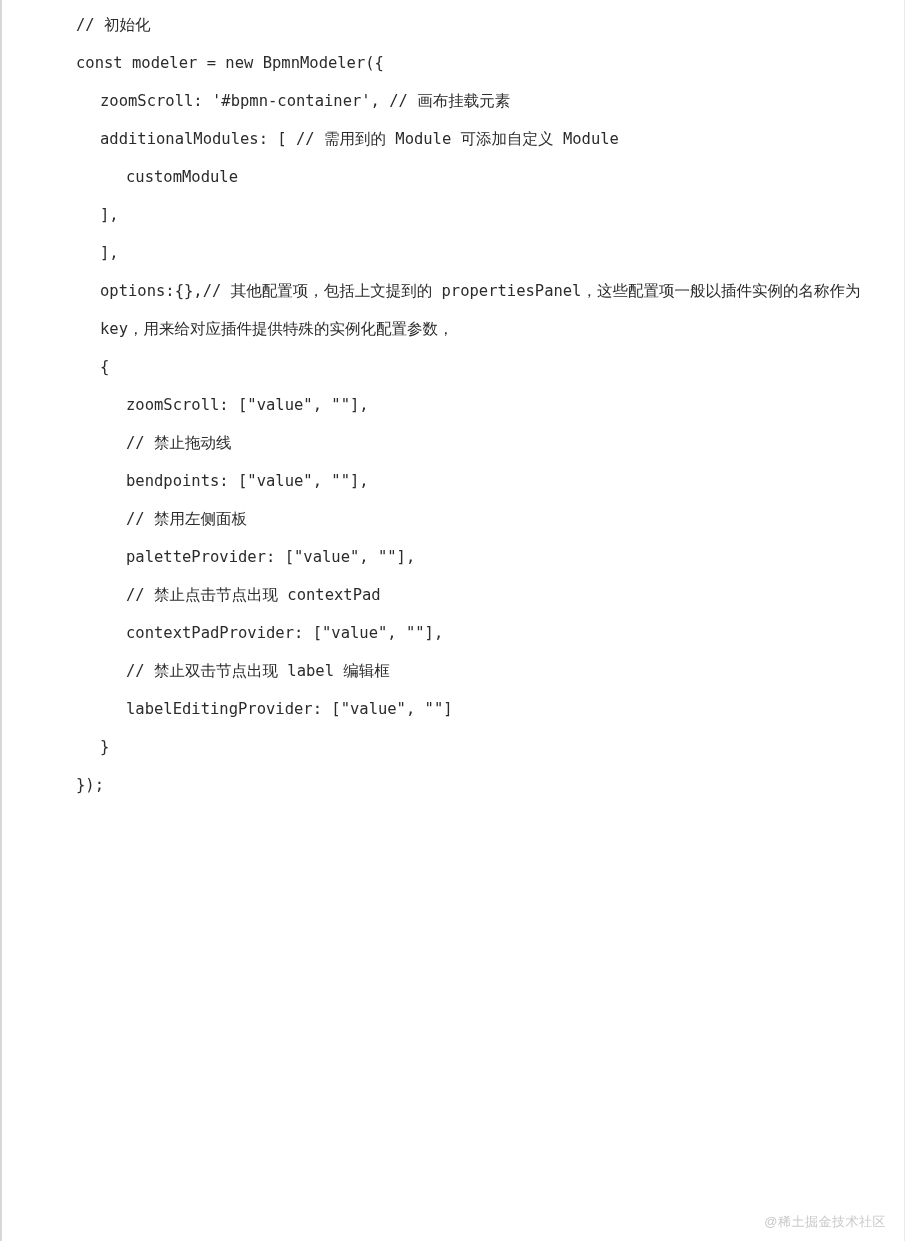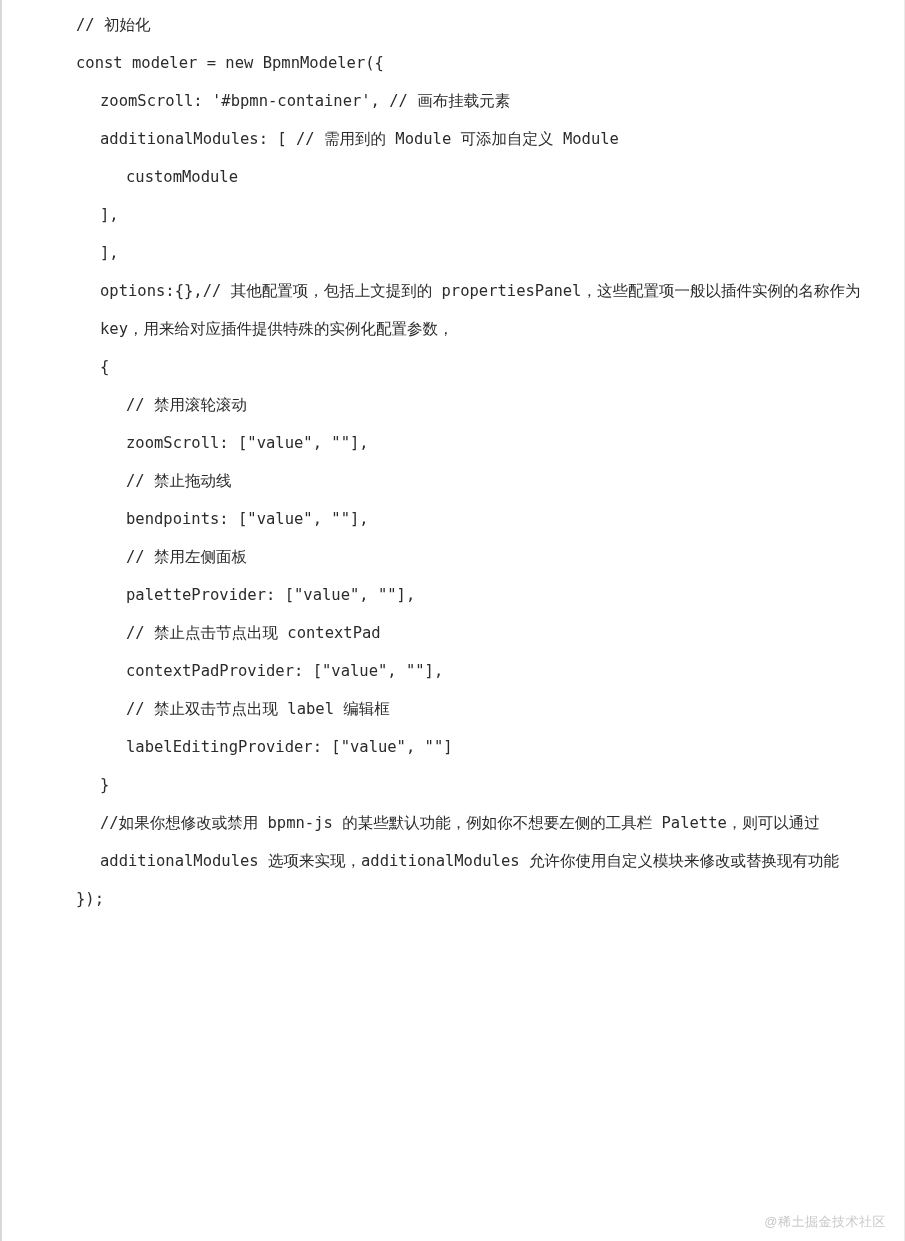--- a/index.html
+++ b/index.html
@@ -61,30 +61,28 @@
 
     <div class="line ind0">// 初始化</div>
     <div class="line ind0">const modeler = new BpmnModeler({</div>
     <div class="line ind1">zoomScroll: '#bpmn-container', // 画布挂载元素</div>
     <div class="line ind1">additionalModules: [ // 需用到的 Module 可添加自定义 Module</div>
     <div class="line ind2">customModule</div>
     <div class="line ind1">],</div>
     <div class="line ind1">],</div>
     <div class="line ind1 wrap">options:{},// 其他配置项，包括上文提到的 propertiesPanel，这些配置项一般以插件实例的名称作为 key，用来给对应插件提供特殊的实例化配置参数，</div>
     <div class="line ind1">{</div>
-    <div class="line ind2">// 禁用滚轮滚动</div>
     <div class="line ind2">zoomScroll: ["value", ""],</div>
     <div class="line ind2">// 禁止拖动线</div>
     <div class="line ind2">bendpoints: ["value", ""],</div>
     <div class="line ind2">// 禁用左侧面板</div>
     <div class="line ind2">paletteProvider: ["value", ""],</div>
     <div class="line ind2">// 禁止点击节点出现 contextPad</div>
     <div class="line ind2">contextPadProvider: ["value", ""],</div>
     <div class="line ind2">// 禁止双击节点出现 label 编辑框</div>
     <div class="line ind2">labelEditingProvider: ["value", ""]</div>
     <div class="line ind1">}</div>
-    <div class="line ind1 wrap">//如果你想修改或禁用 bpmn-js 的某些默认功能，例如你不想要左侧的工具栏 Palette，则可以通过 additionalModules 选项来实现，additionalModules 允许你使用自定义模块来修改或替换现有功能</div>
     <div class="line ind0">});</div>
 
   </div>
 
   <div class="watermark">@稀土掘金技术社区</div>
 </div>
 
 </body></html>

